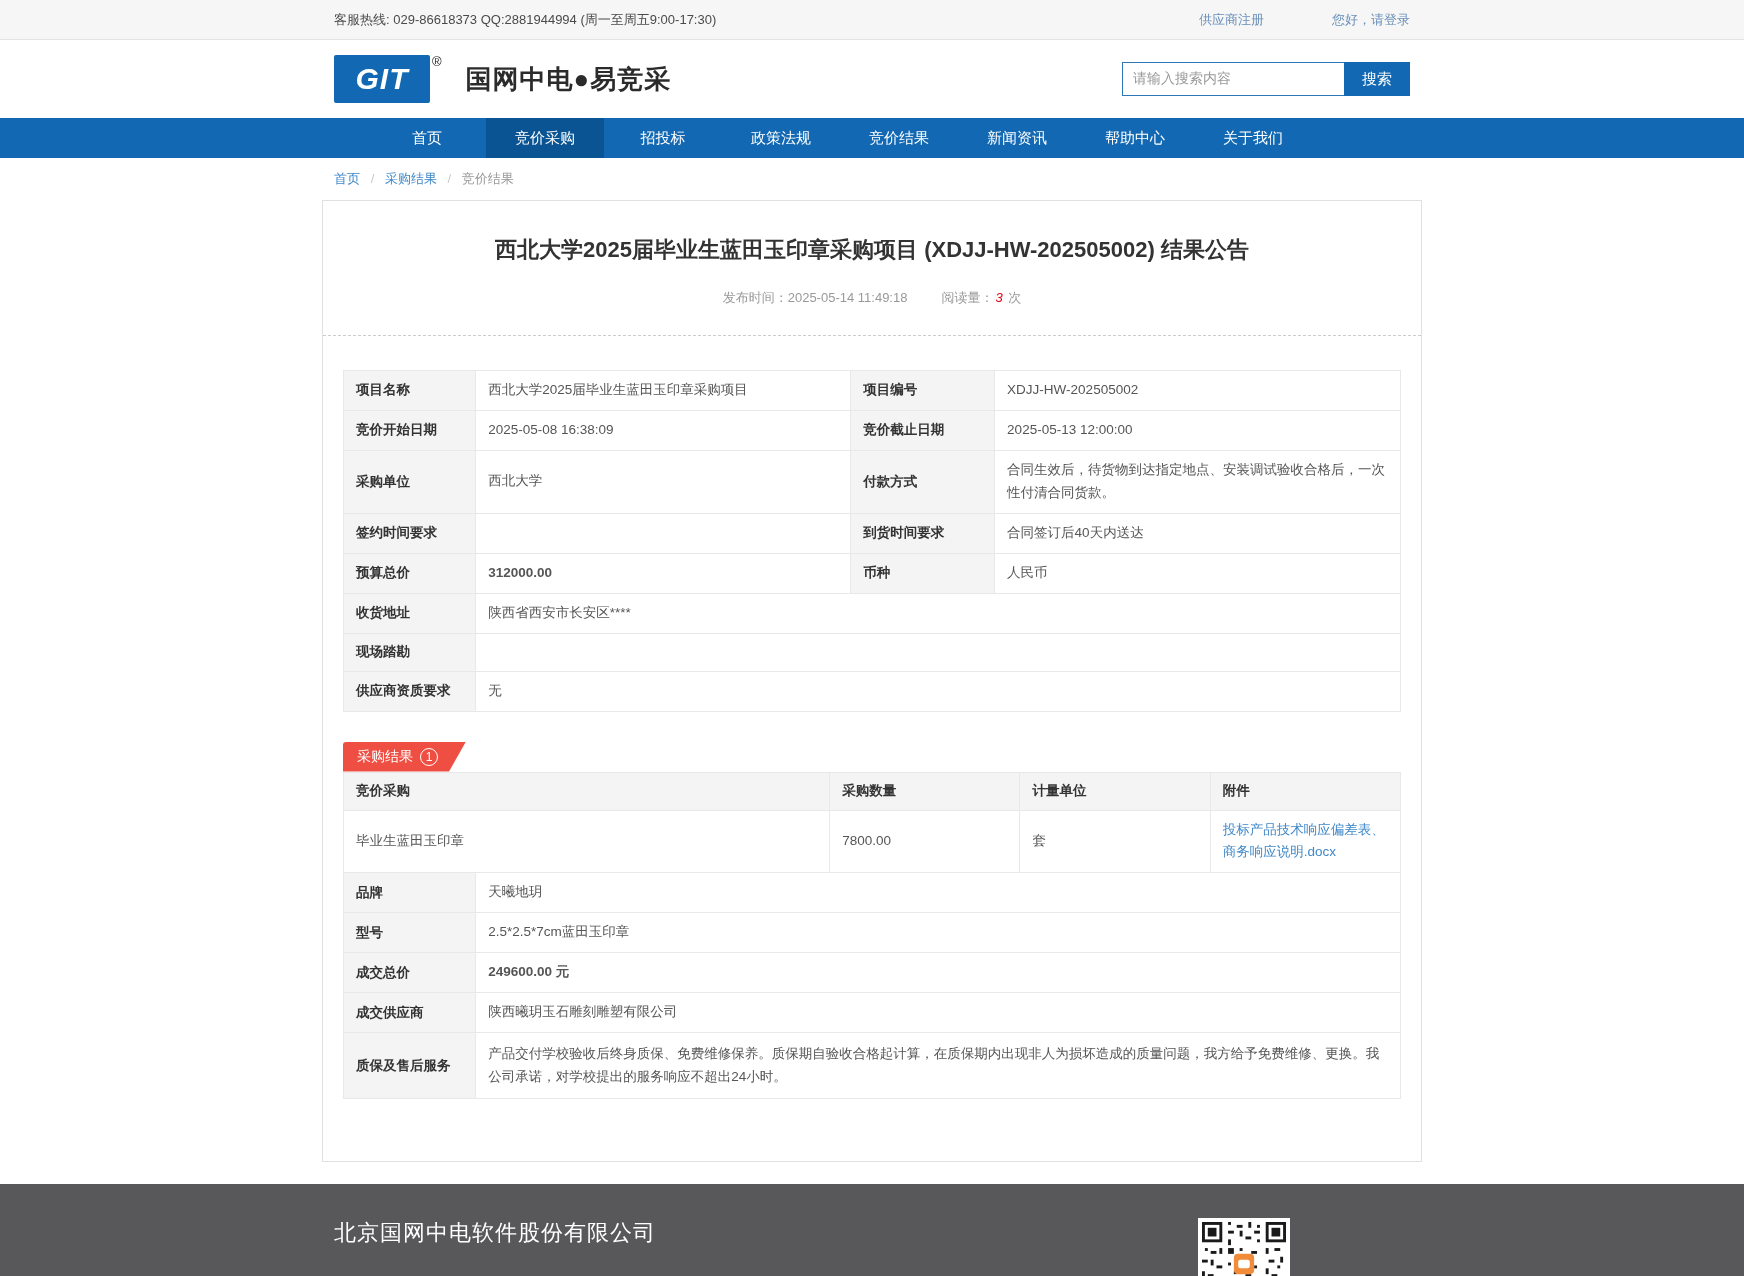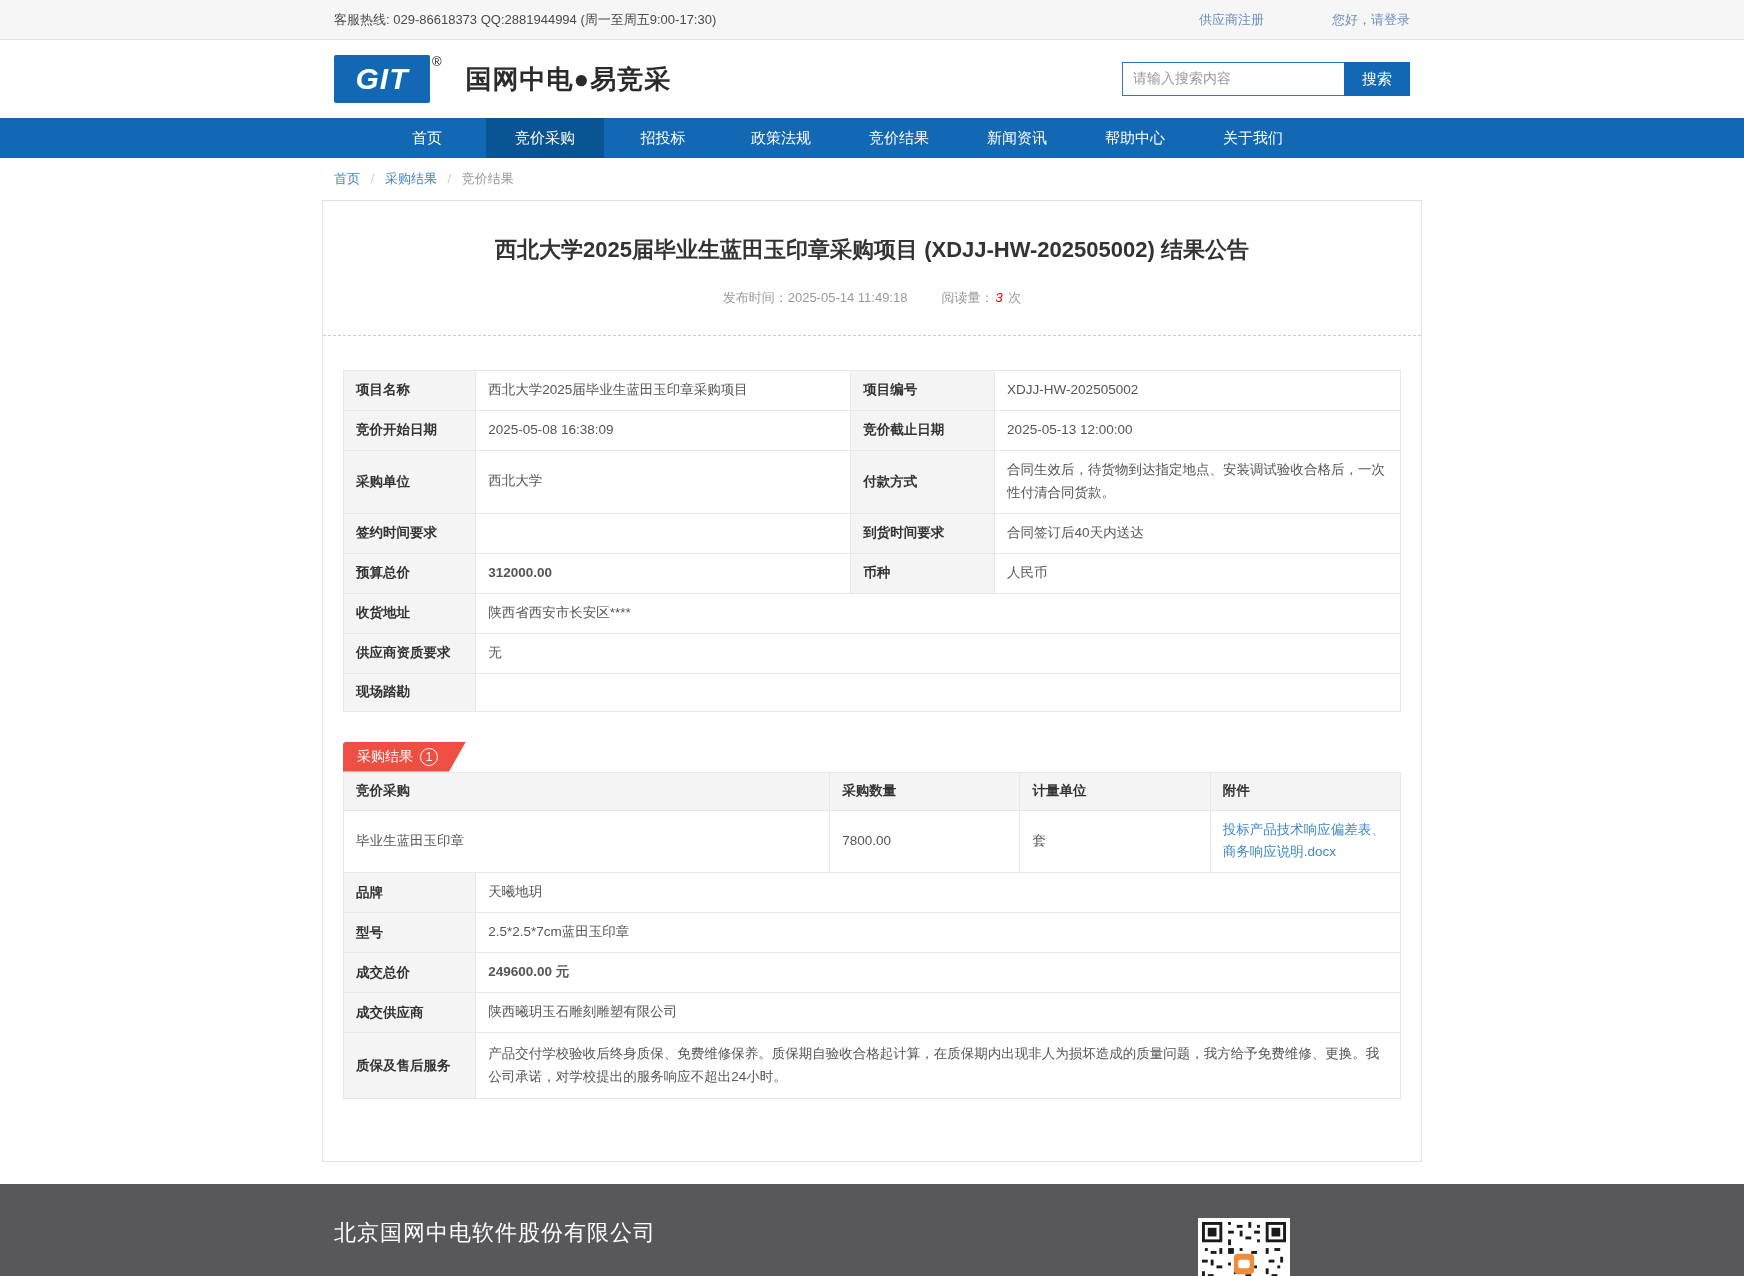--- a/index.html
+++ b/index.html
@@ -188,26 +188,26 @@
       <td class="label">预算总价</td>
       <td class="value red">312000.00</td>
       <td class="label">币种</td>
       <td class="value">人民币</td>
     </tr>
     <tr>
       <td class="label">收货地址</td>
       <td class="value" colspan="3">陕西省西安市长安区****</td>
     </tr>
     <tr>
+      <td class="label">现场踏勘</td>
+      <td class="value" colspan="3"></td>
+    </tr>
+    <tr>
       <td class="label">供应商资质要求</td>
       <td class="value" colspan="3">无</td>
-    </tr>
-    <tr>
-      <td class="label">现场踏勘</td>
-      <td class="value" colspan="3"></td>
     </tr>
   </tbody>
     </table>
 
   <div class="ribbon-wrap">
     <div class="ribbon">
       <span>采购结果</span>
       <span class="num">1</span>
     </div>
   </div>

